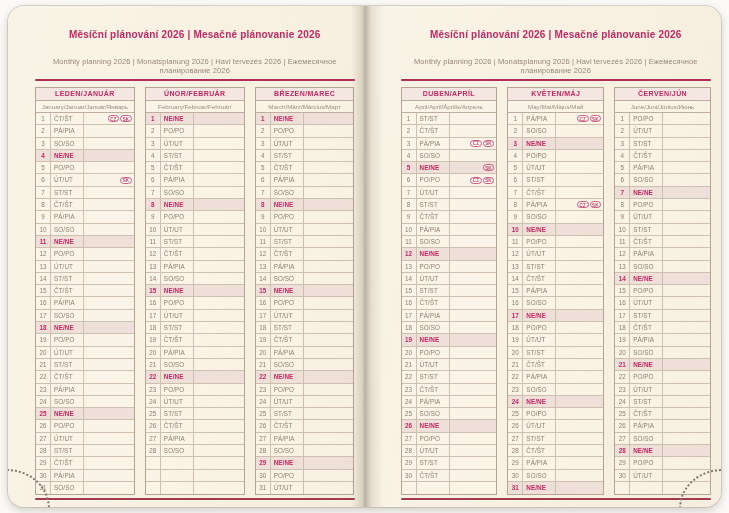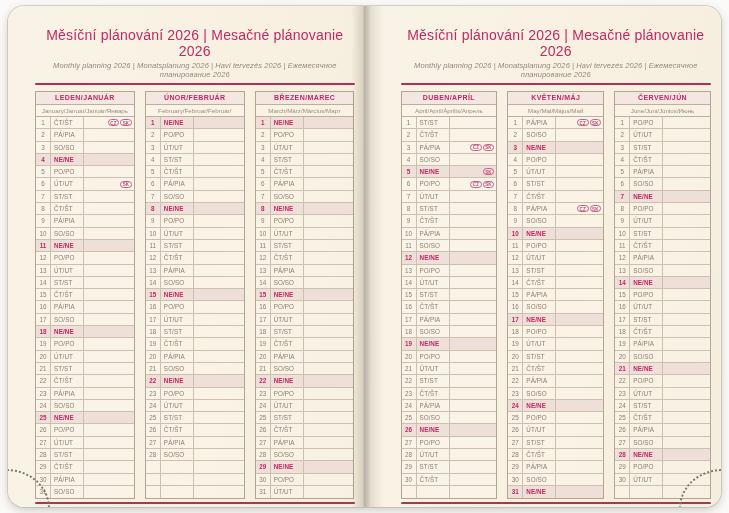--- a/index.html
+++ b/index.html
@@ -26,26 +26,26 @@
   .page-right { border-radius: 0 16px 16px 0; padding: 21px 10px 0 36px; }
   .page-left::after {
     content:""; position:absolute; top:0; right:0; bottom:0; width:14px; pointer-events:none;
     background: linear-gradient(to right, rgba(110,95,75,0), rgba(110,95,75,.22) 85%, rgba(70,60,50,.38));
   }
   .page-right::before {
     content:""; position:absolute; top:0; left:0; bottom:0; width:18px; pointer-events:none;
     background: linear-gradient(to right, rgba(70,60,50,.34), rgba(110,95,75,.14) 35%, rgba(110,95,75,0));
   }
   .p-title {
-    text-align: center; color: #c22862; font-weight: normal;
-    font-size: 14px; letter-spacing: .2px; line-height: 16px;
+    text-align: center; color: #c22862; font-weight: bold;
+    font-size: 10px; letter-spacing: .2px; line-height: 16px;
   }
   .p-sub {
     text-align: center; color: #98877b; font-size: 7.5px;
-    margin-top: 2px; line-height: 9px; letter-spacing: .1px; font-style: italic;
+    margin-top: 14px; line-height: 9px; letter-spacing: .1px;
   }
   .p-rule { height: 2px; background: #ae2f58; margin-top: 4px; border-radius: 1px; }
   .cols { display: flex; gap: 10px; margin-top: 6px; }
   .month {
     flex: 1 1 0; border: 1px solid #b5a493; background: rgba(255,252,245,.25);
     display: flex; flex-direction: column;
   }
   .m-head {
     height: 13px; line-height: 12px; text-align: center;
     color: #c22862; font-weight: bold; font-size: 7px; letter-spacing: .4px;

